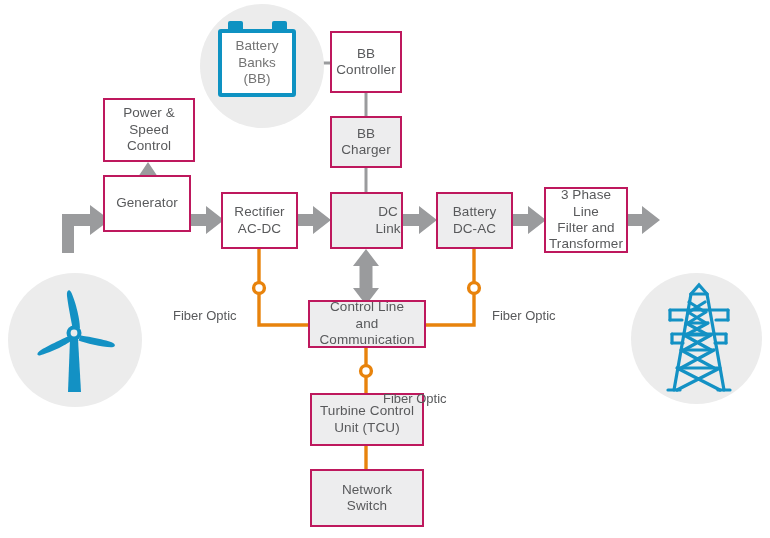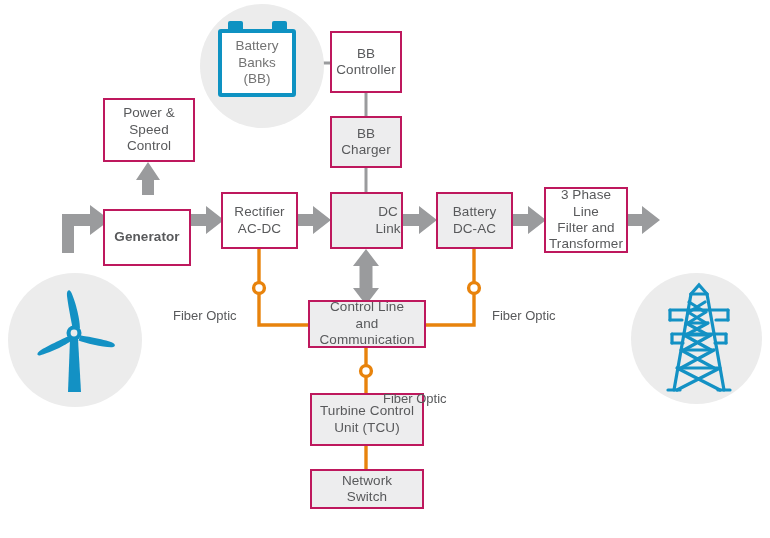--- a/index.html
+++ b/index.html
@@ -227,21 +227,21 @@
   <div class="node white" style="left:330px; top:31px; width:72px; height:62px;">
     <span class="node-label">BB
 Controller</span>
   </div>
 
   <div class="node gray" style="left:330px; top:116px; width:72px; height:52px;">
     <span class="node-label">BB
 Charger</span>
   </div>
 
-  <div class="node white" style="left:103px; top:209px; width:88px; height:57px;font-weight:bold;">
+  <div class="node white" style="left:103px; top:175px; width:88px; height:57px;">
     <span class="node-label">Generator</span>
   </div>
 
   <div class="node white" style="left:221px; top:192px; width:77px; height:57px;">
     <span class="node-label">Rectifier
 AC-DC</span>
   </div>
 
   <div class="node gray" style="left:330px; top:192px; width:73px; height:57px;padding-left:43px;">
     <span class="node-label">DC
@@ -264,21 +264,21 @@
     <span class="node-label">Control Line
 and
 Communication</span>
   </div>
 
   <div class="node gray" style="left:310px; top:393px; width:114px; height:53px;">
     <span class="node-label">Turbine Control
 Unit (TCU)</span>
   </div>
 
-  <div class="node gray" style="left:310px; top:469px; width:114px; height:40px;">
+  <div class="node gray" style="left:310px; top:469px; width:114px; height:58px;">
     <span class="node-label">Network
 Switch</span>
   </div>
 
   <div class="fiber-label" style="left:173px; top:280px;">Fiber Optic</div>
 
   <div class="fiber-label" style="left:492px; top:280px;">Fiber Optic</div>
 
   <div class="fiber-label" style="left:383px; top:363px;">Fiber Optic</div>
 

